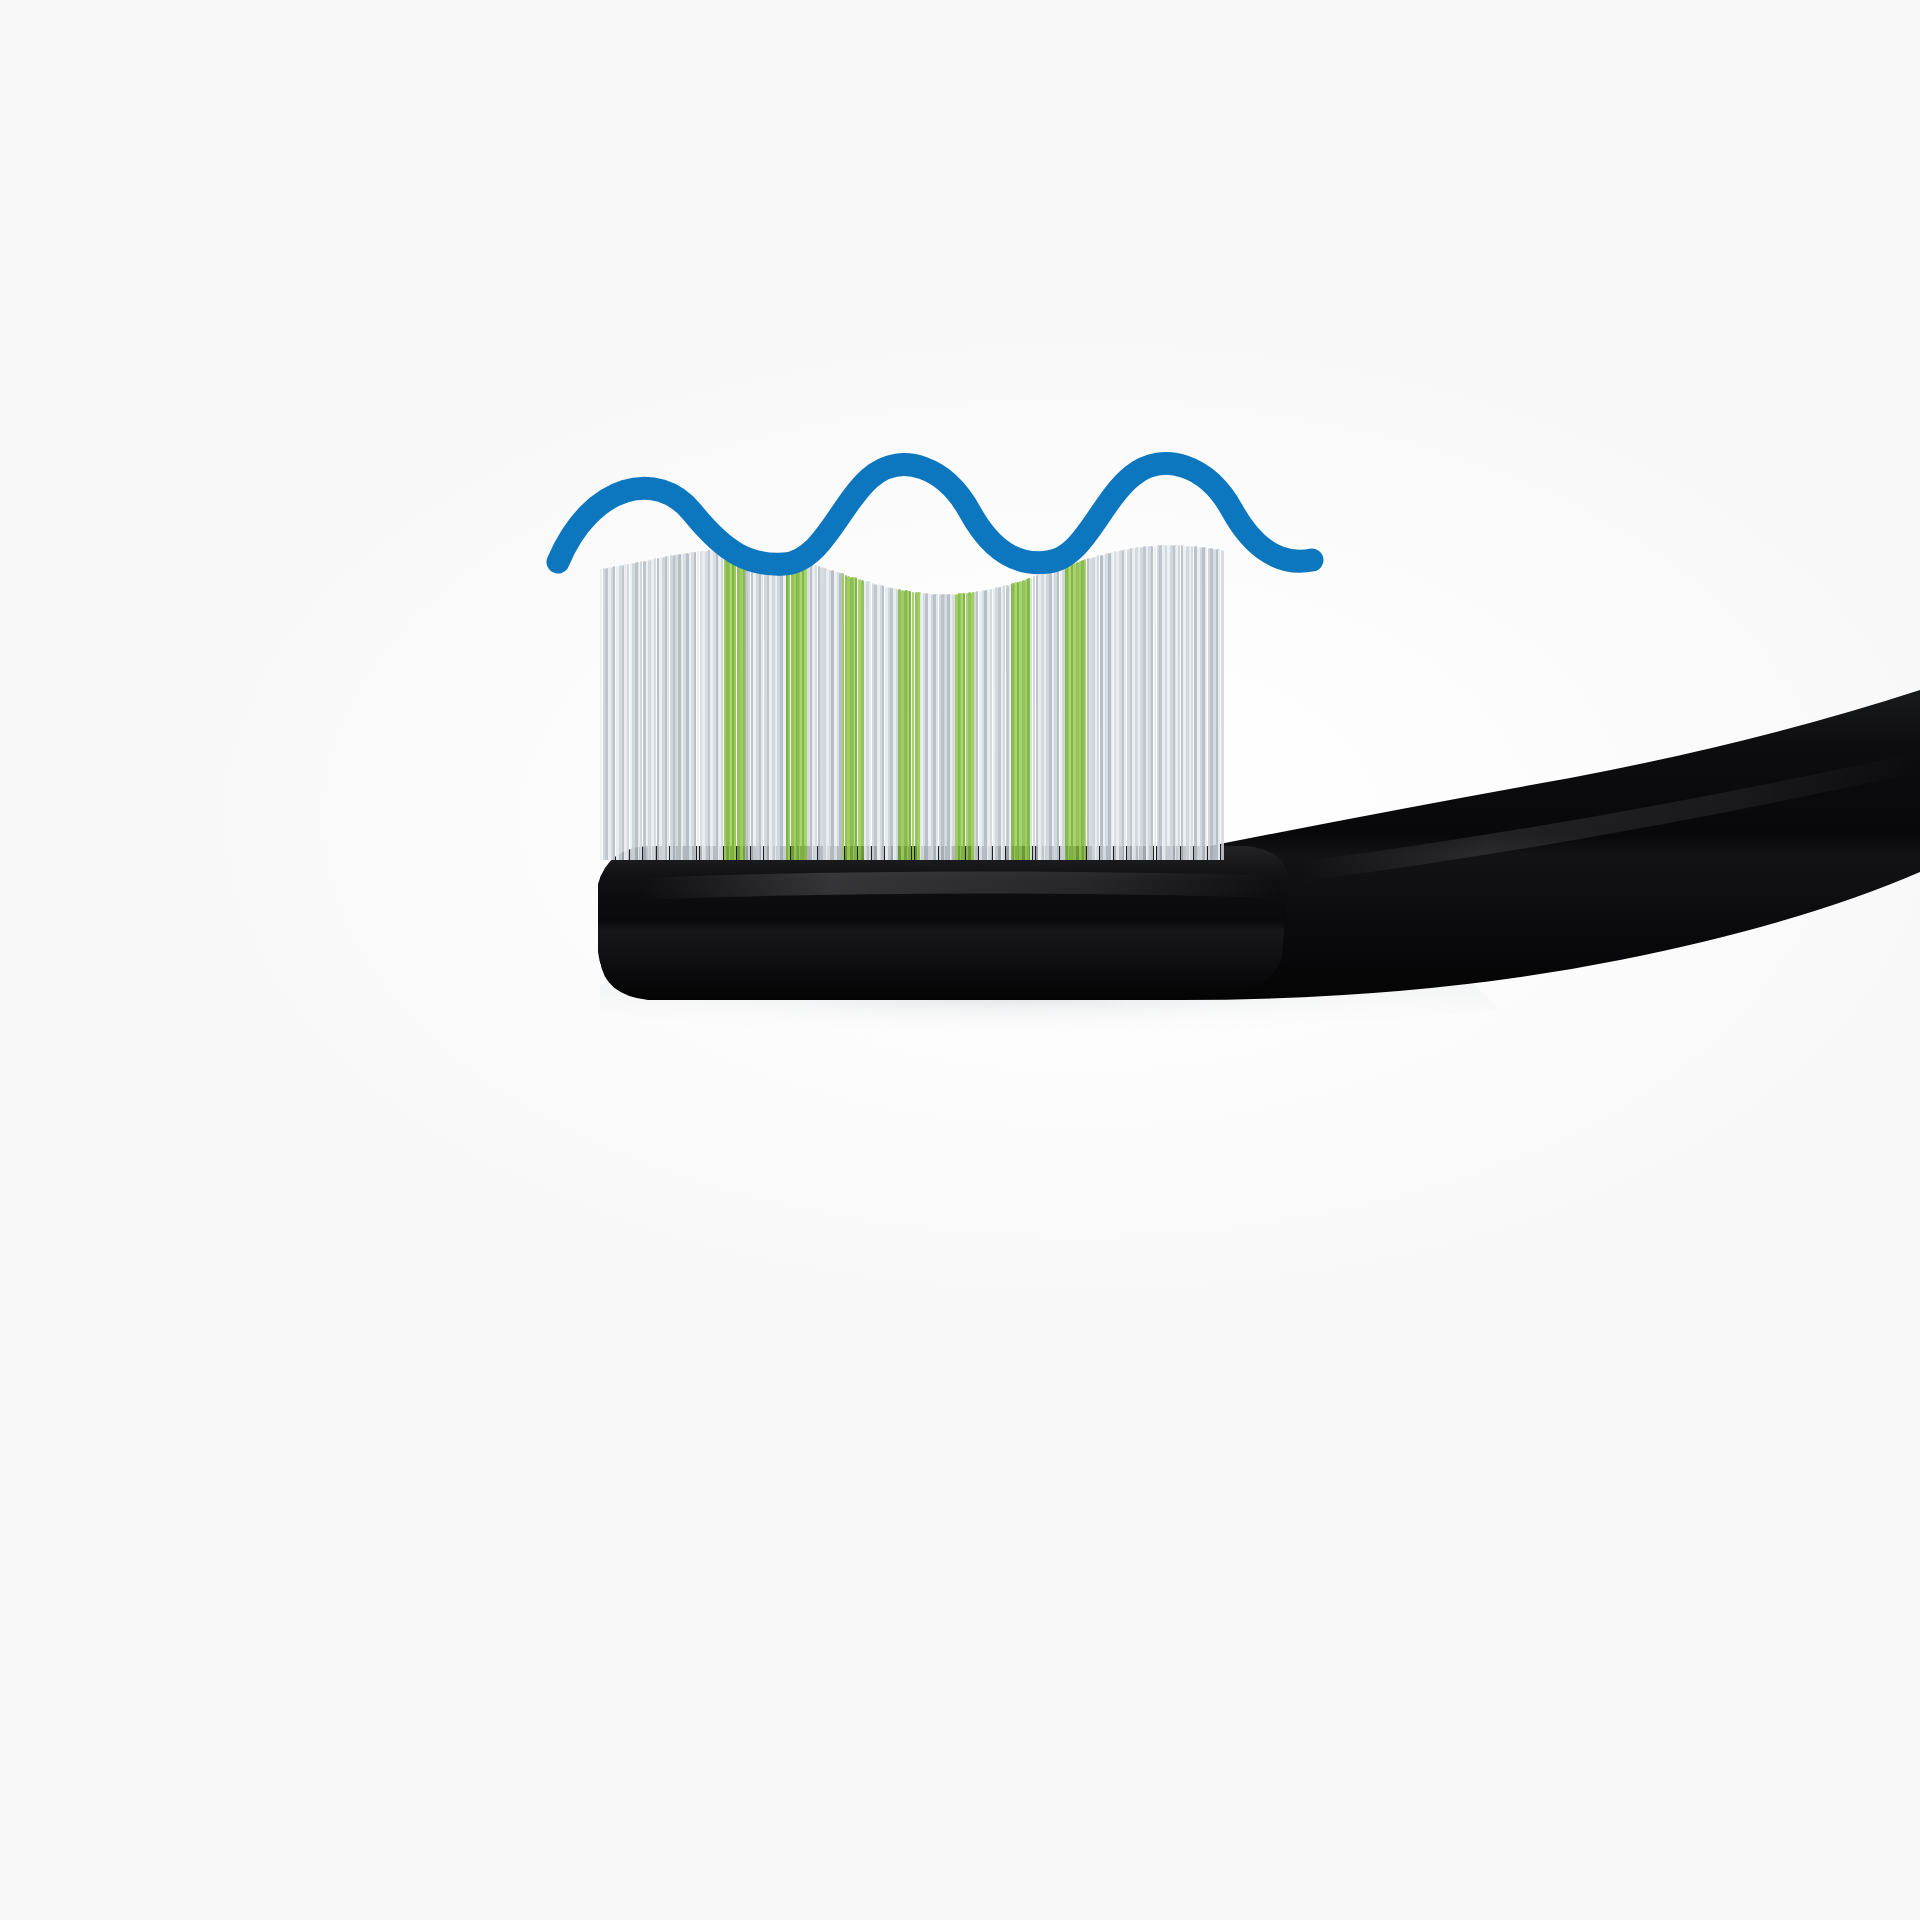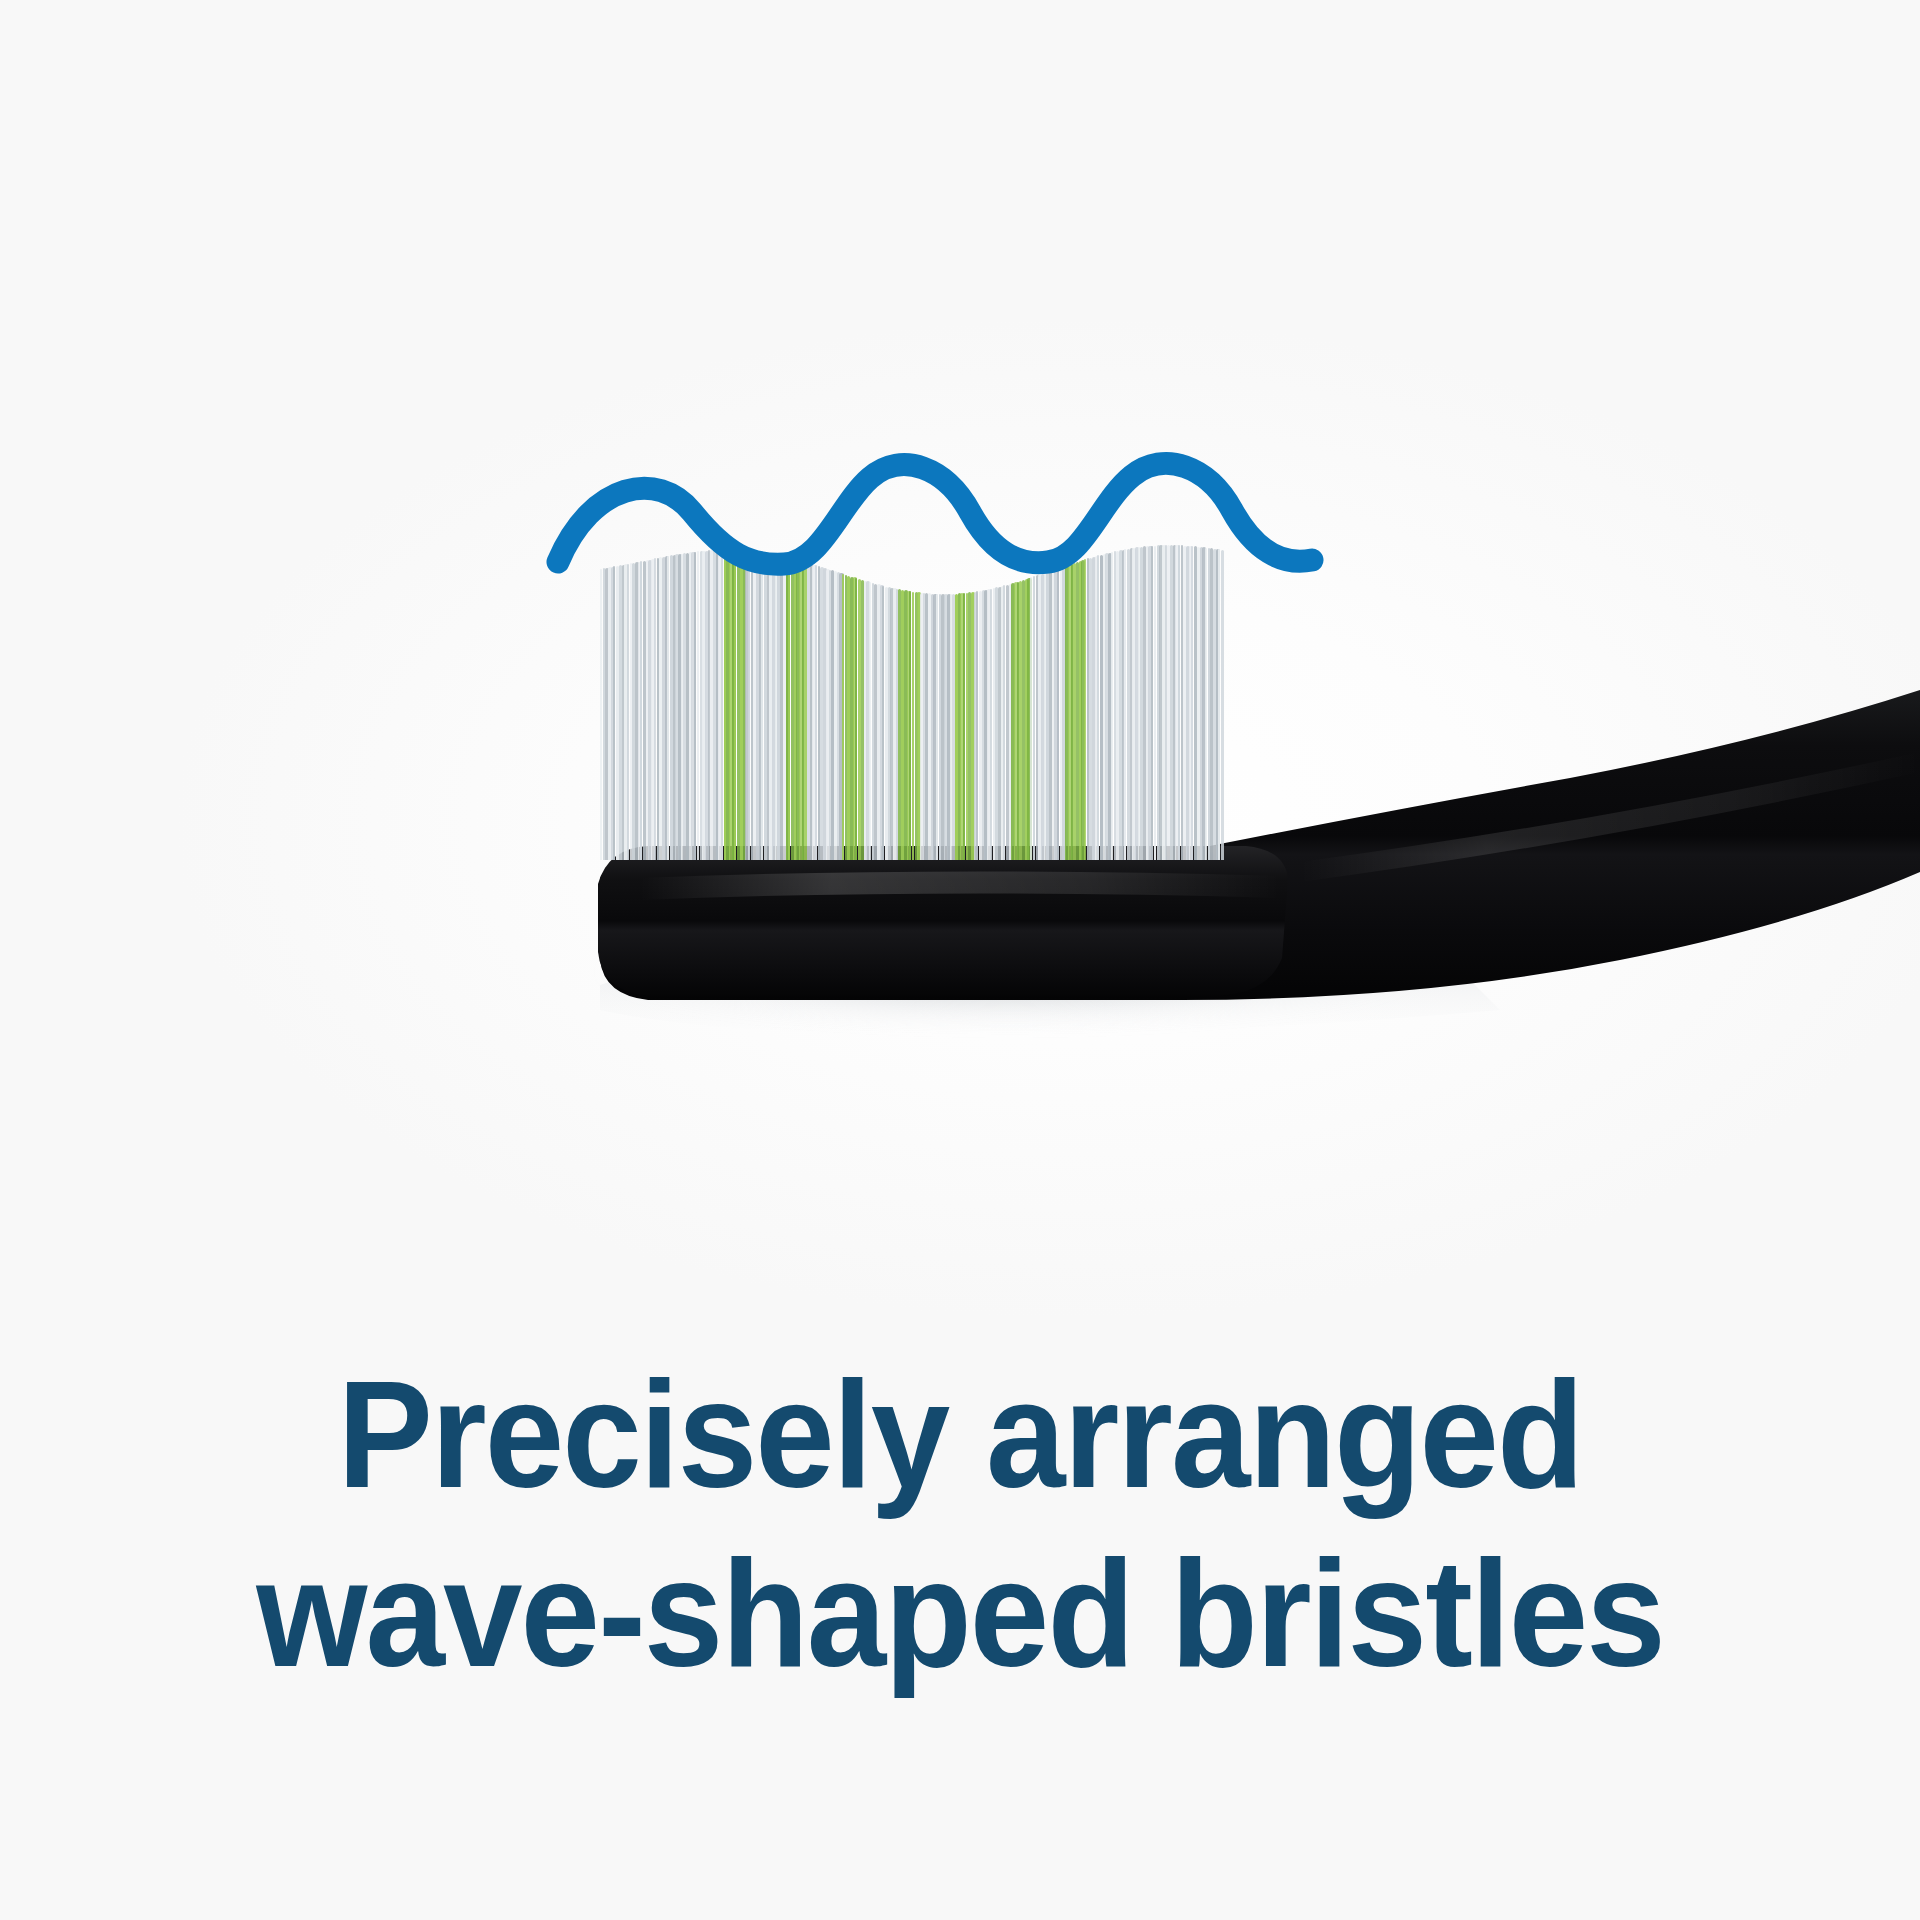--- a/index.html
+++ b/index.html
@@ -405,18 +405,14 @@
                C 186 114, 210 126, 244 124
                C 282 122, 300 64, 330 38
                C 362 10, 406 28, 430 72
                C 452 112, 478 126, 508 122
                C 544 118, 560 62, 592 36
                C 624 10, 668 26, 692 70
                C 714 110, 742 126, 772 120" fill="none" stroke="#0c77be" stroke-width="23" stroke-linecap="round" stroke-linejoin="round"></path>
     </svg>
   </div>
 
-  <div id="headline">
-    <span class="headline-line">Precisely arranged</span>
-    <span class="headline-line">wave-shaped bristles</span>
-  </div>
 
 </div>
 
 </body></html>

